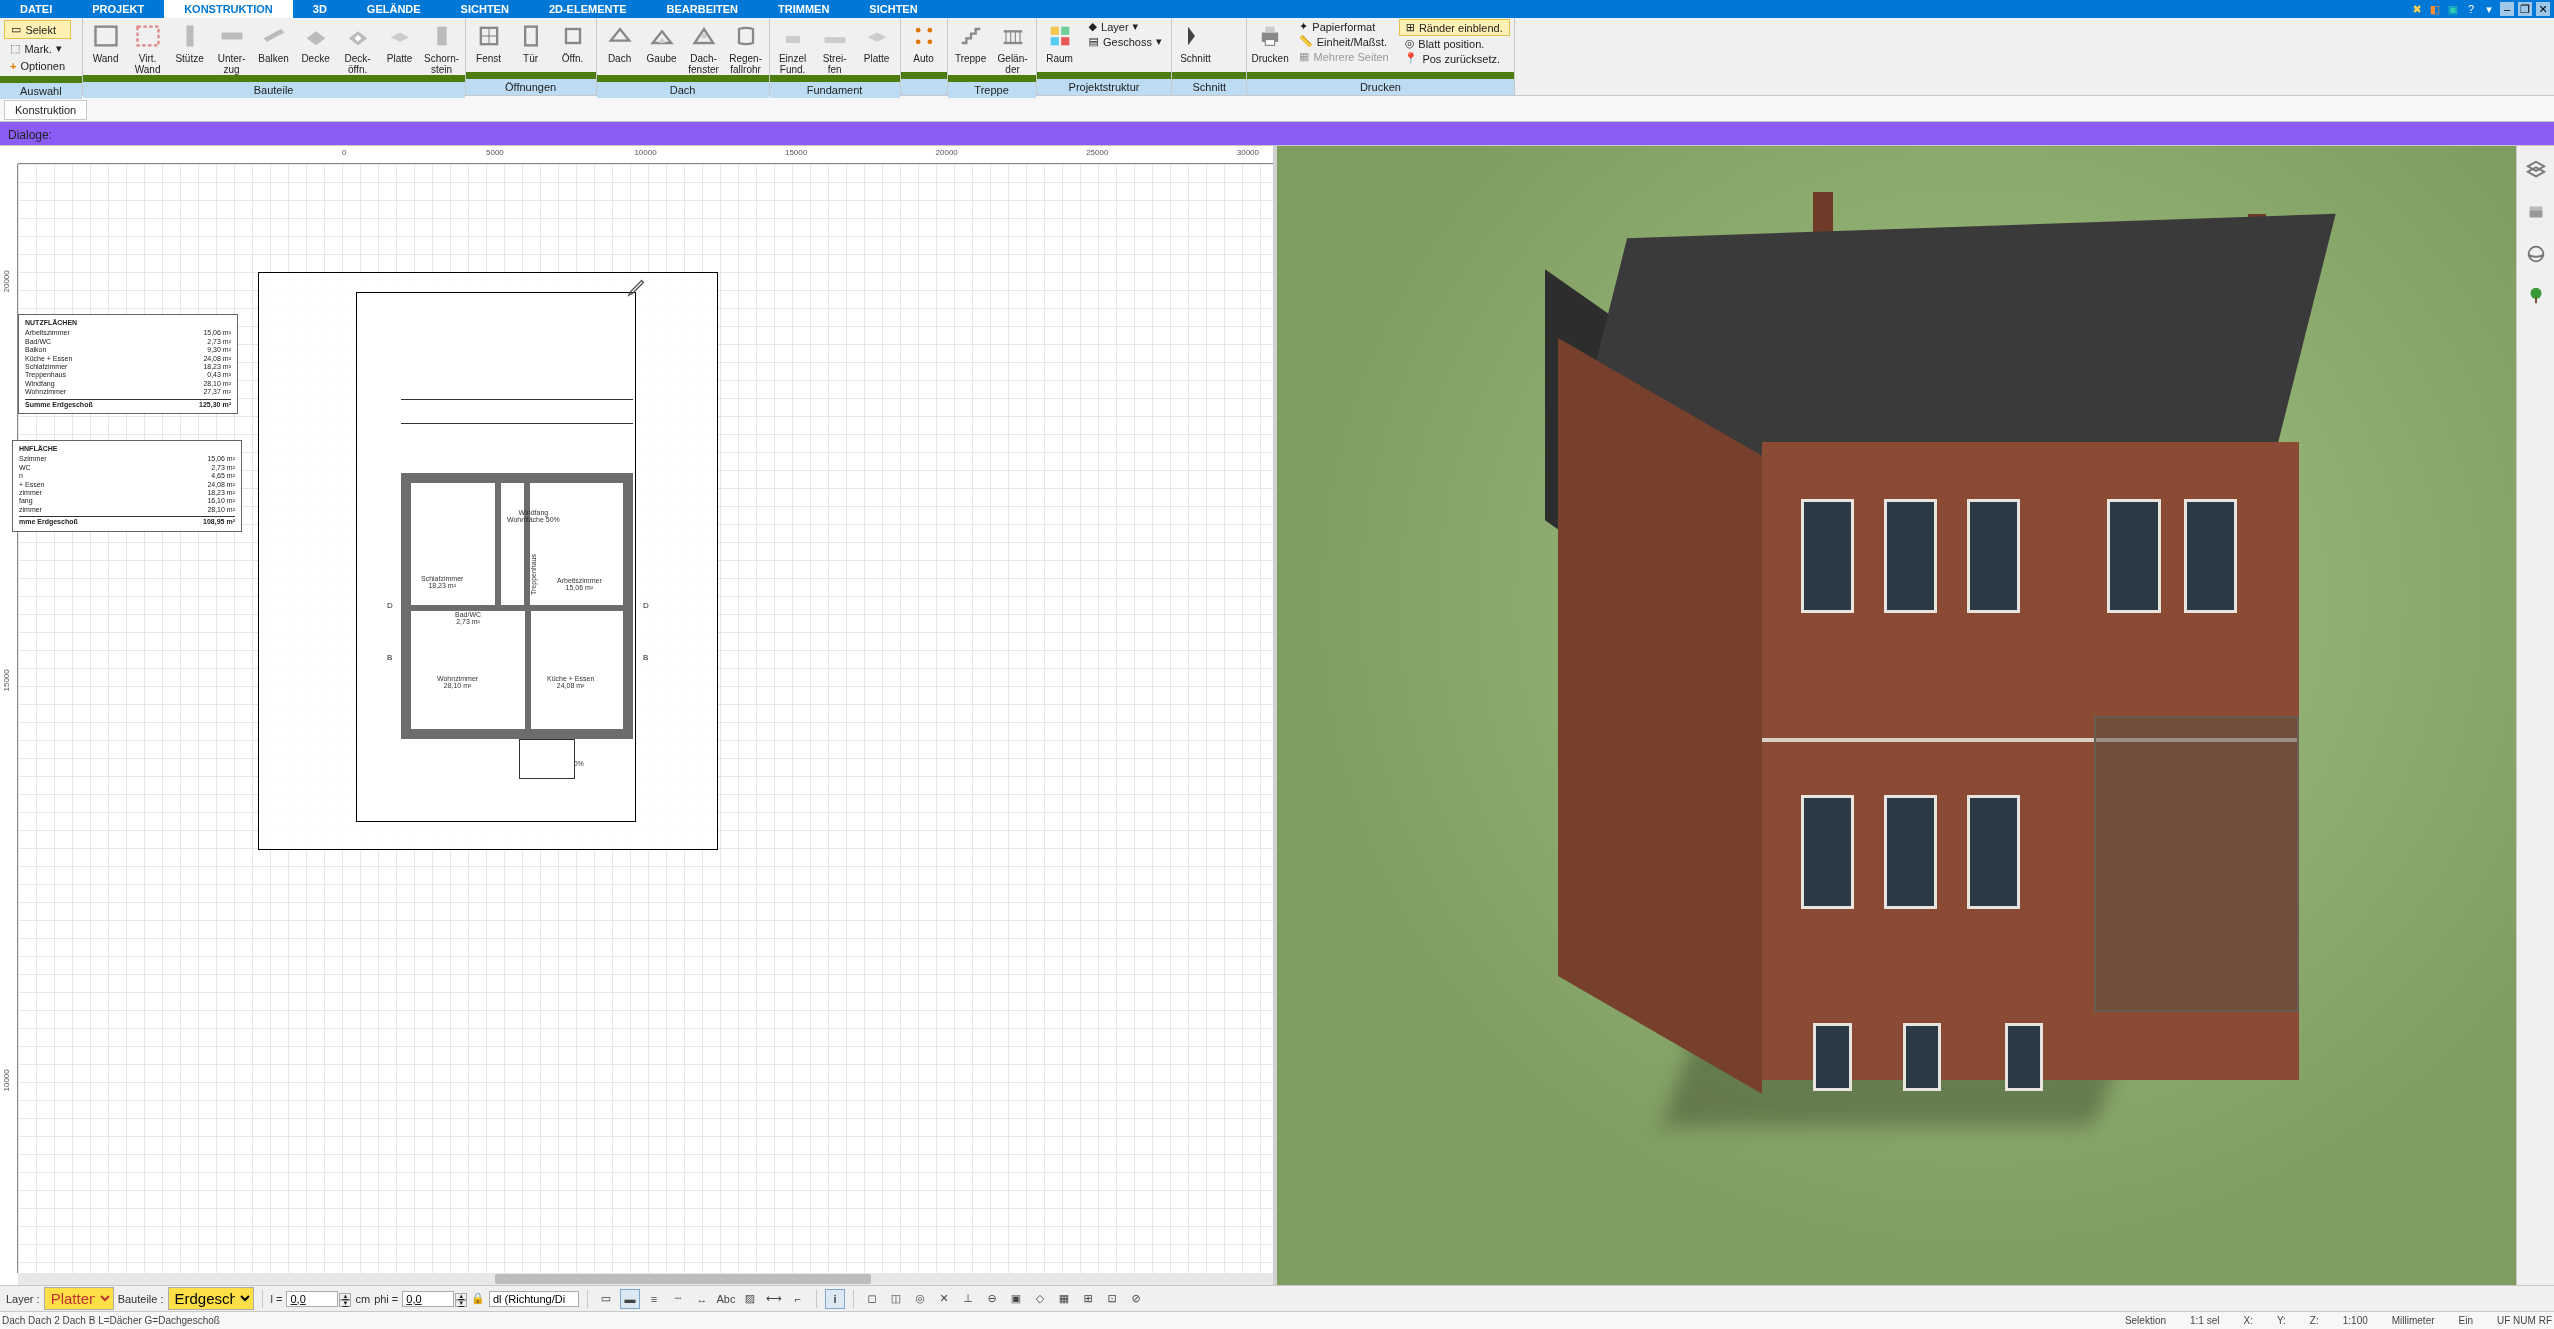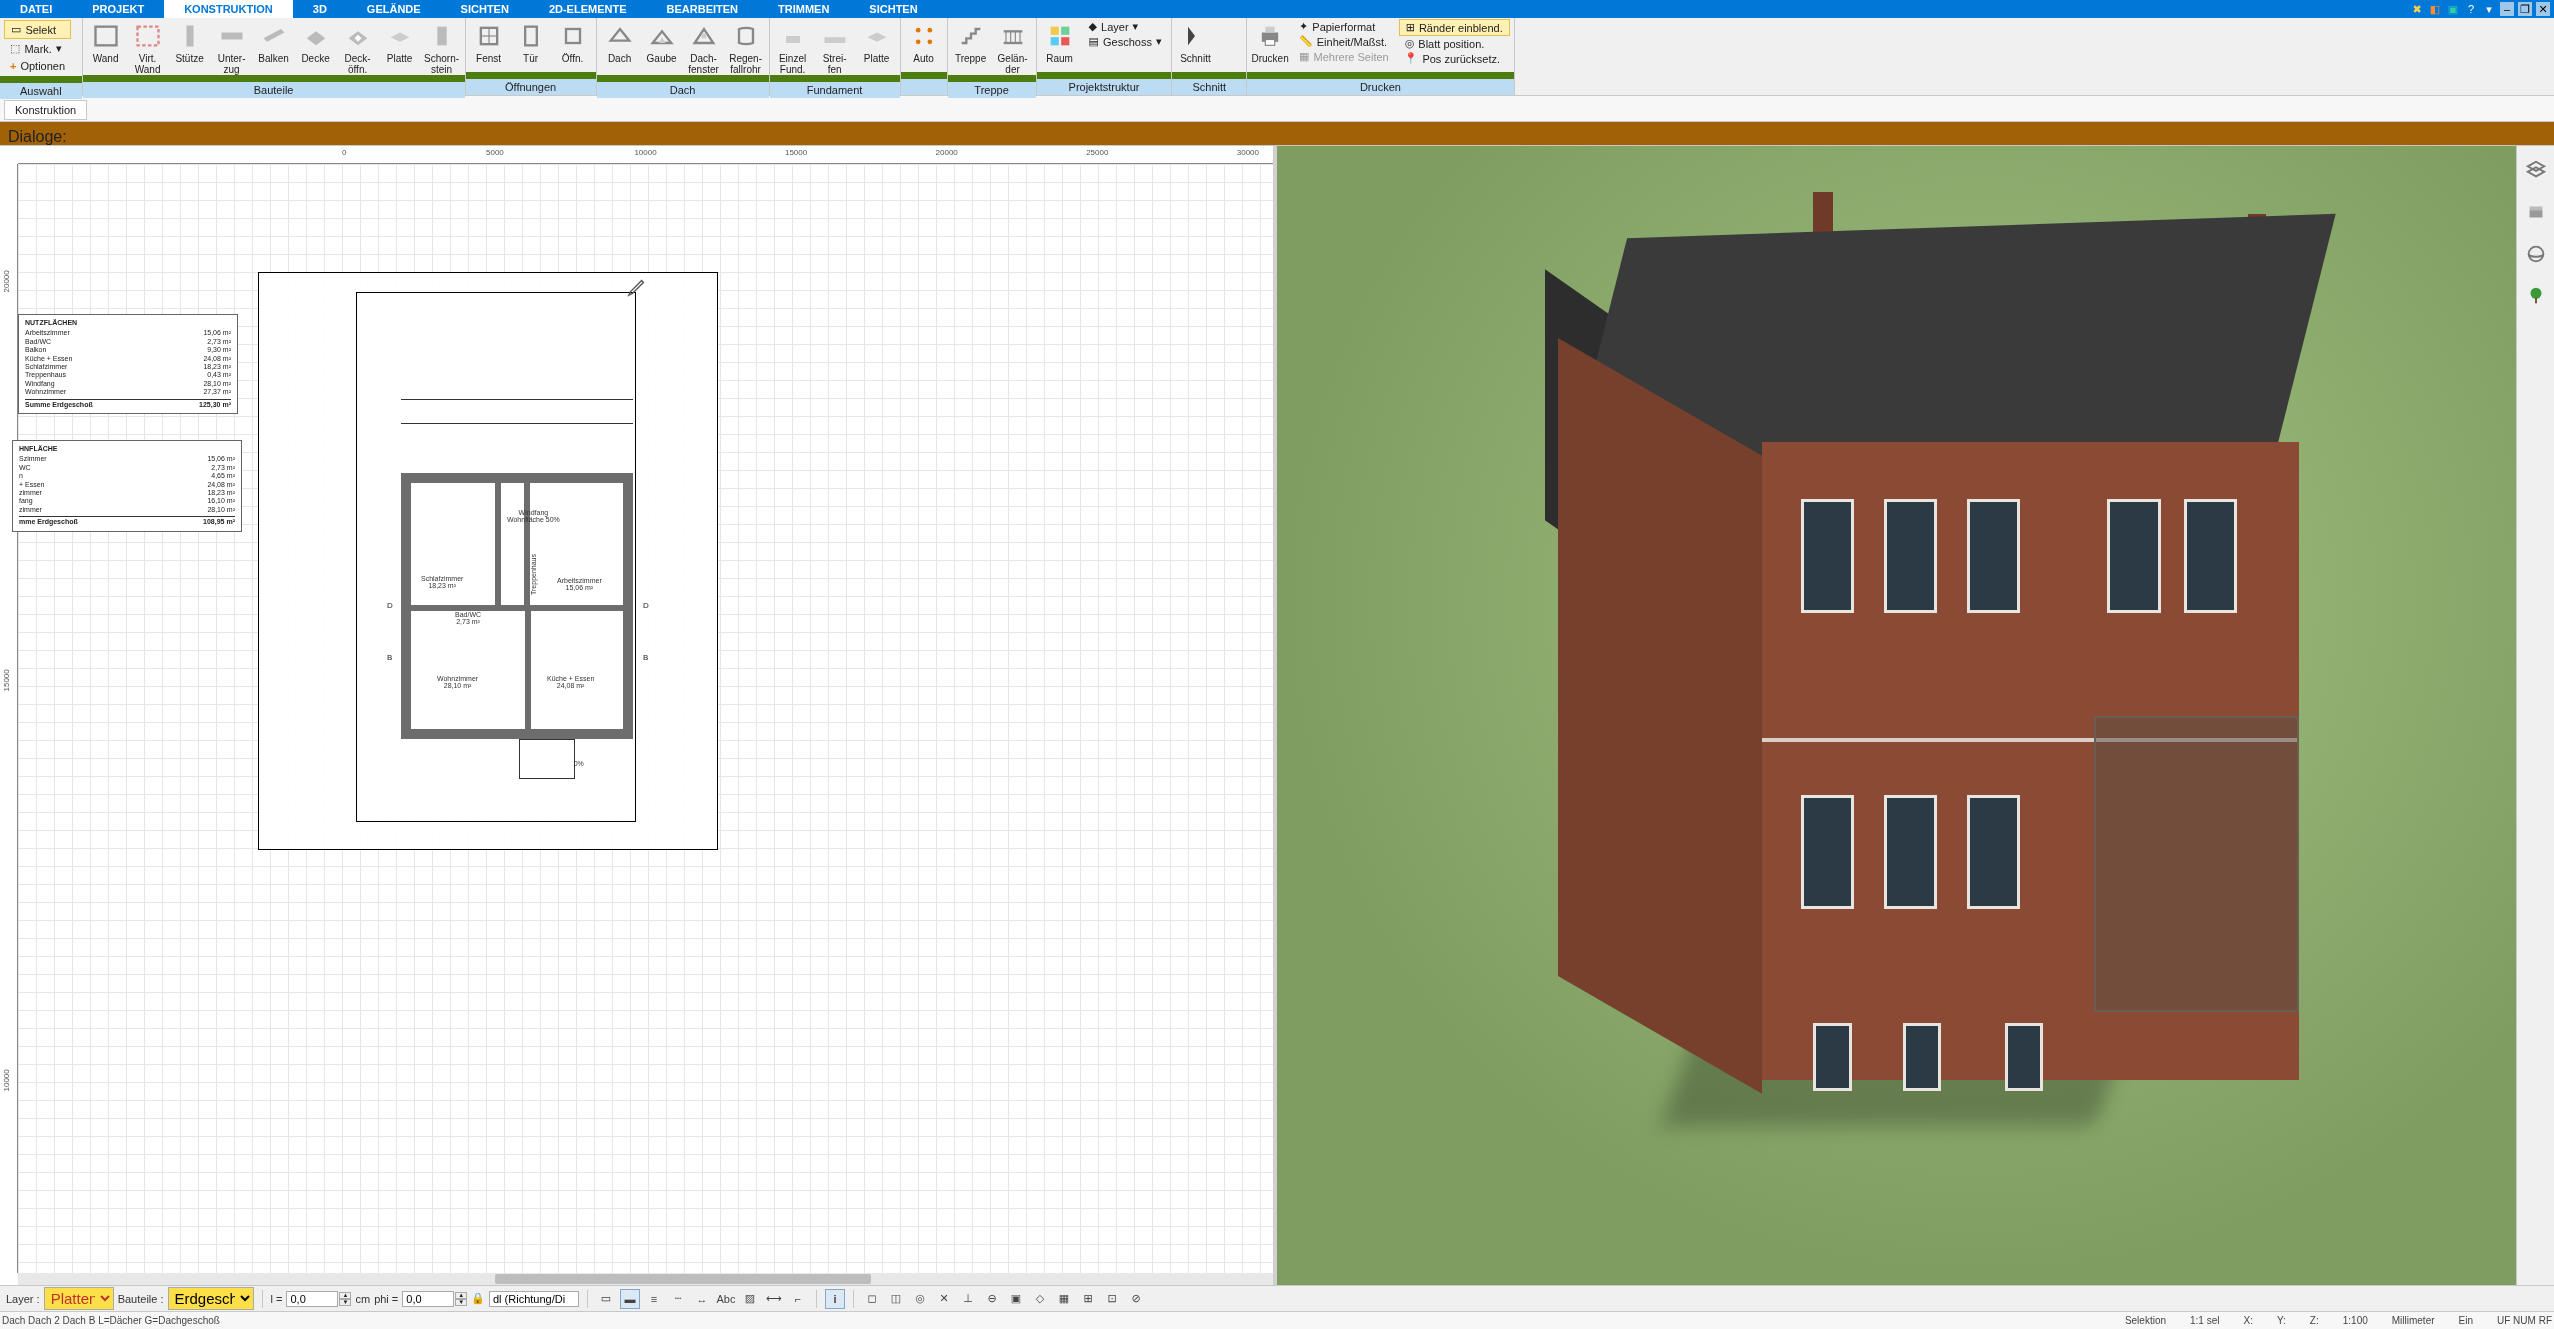--- a/index.html
+++ b/index.html
@@ -26,21 +26,21 @@
 .rbtn-col { display:flex; flex-direction:column; gap:1px; padding:2px 2px; }
 .rbtn-col-wide { display:flex; flex-direction:column; gap:0; padding:1px 2px; }
 .rbtn-col-wide .rbtn-small { padding:1px 6px; }
 
 
 .ic svg { width:100%; height:100%; }
 
 
 .subrow { background:#f7f7f7; border-bottom:1px solid #c8c8c8; }
 .subtab { display:inline-block; border:1px solid #c8c8c8; background:#fff; padding:3px 10px; position:relative; top:4px; left:4px; font-size:11px; }
-.subrow2 { background:#a16207; border-bottom:1px solid #c8c8c8; padding:6px 8px 4px 8px; font-size:16px; height:24px; }
+.subrow2 { background:#8b5cf6; border-bottom:1px solid #c8c8c8; padding:6px 8px 4px 8px; font-size:12px; height:24px; }
 
 
 .workarea { display:flex; height: calc(100% - 18px - 78px - 26px - 24px - 26px - 18px); }
 .view2d, .view3d { position:relative; overflow:hidden; }
 .view2d { flex:1 1 49%; background:#fff; border-right:4px solid #d0d0d0; }
 .view3d { flex:1 1 49%; background:linear-gradient(#b4cabb,#8fa97d); }
 
 
 .ruler-h { position:absolute; top:0; left:18px; right:0; height:18px; background:#fff; border-bottom:1px solid #888; font-size:8px; color:#555; }
 .ruler-h span { position:absolute; top:2px; transform:translateX(-50%); }
@@ -104,21 +104,21 @@
 .balcony { position:absolute; left:64%; top:50%; width:16%; height:26%; background:rgba(90,80,70,0.5); border:2px solid #6a5e52; }
 
 .side-tools { position:absolute; right:0; top:0; bottom:0; width:38px; background:#f0f0f0; border-left:1px solid #c8c8c8; display:flex; flex-direction:column; align-items:center; gap:18px; padding-top:12px; }
 .side-tools .stool { width:24px; height:24px; display:flex; align-items:center; justify-content:center; cursor:pointer; color:#666; }
 
 
 .bottombar { display:flex; align-items:center; background:#f0f0f0; border-top:1px solid #c8c8c8; height:26px; padding:0 6px; gap:4px; font-size:11px; }
 .bottombar .lbl { color:#333; }
 .bottombar input[type=text] { width:52px; font-size:11px; padding:1px 3px; border:1px solid #aaa; }
 .bottombar select { font-size:15px; padding:1px 2px; border:1px solid #aaa; background:#fde047; }
-.numspin { display:flex; align-items:center; }
+.numspin { display:flex; align-items:flex-end;text-decoration:underline; }
 .numspin .spin { display:flex; flex-direction:column; margin-left:1px; }
 .numspin .spin span { width:12px; height:7px; border:1px solid #aaa; font-size:6px; line-height:5px; text-align:center; background:#eee; cursor:pointer; }
 .vsep { width:1px; height:18px; background:#c8c8c8; margin:0 4px; }
 .tbtn { width:20px; height:20px; border:1px solid transparent; display:flex; align-items:center; justify-content:center; cursor:pointer; color:#444; background:#f0f0f0; }
 .tbtn.pressed { background:#dce9f5; border-color:#7da9d0; }
 
 
 .statusbar { display:flex; align-items:center; background:#f7f7f7; border-top:1px solid #c8c8c8; height:18px; font-size:10px; padding:0 2px; gap:24px; color:#444; }
 .statusbar .cell { white-space:nowrap; }
 .statusbar .grow { flex:1; }

